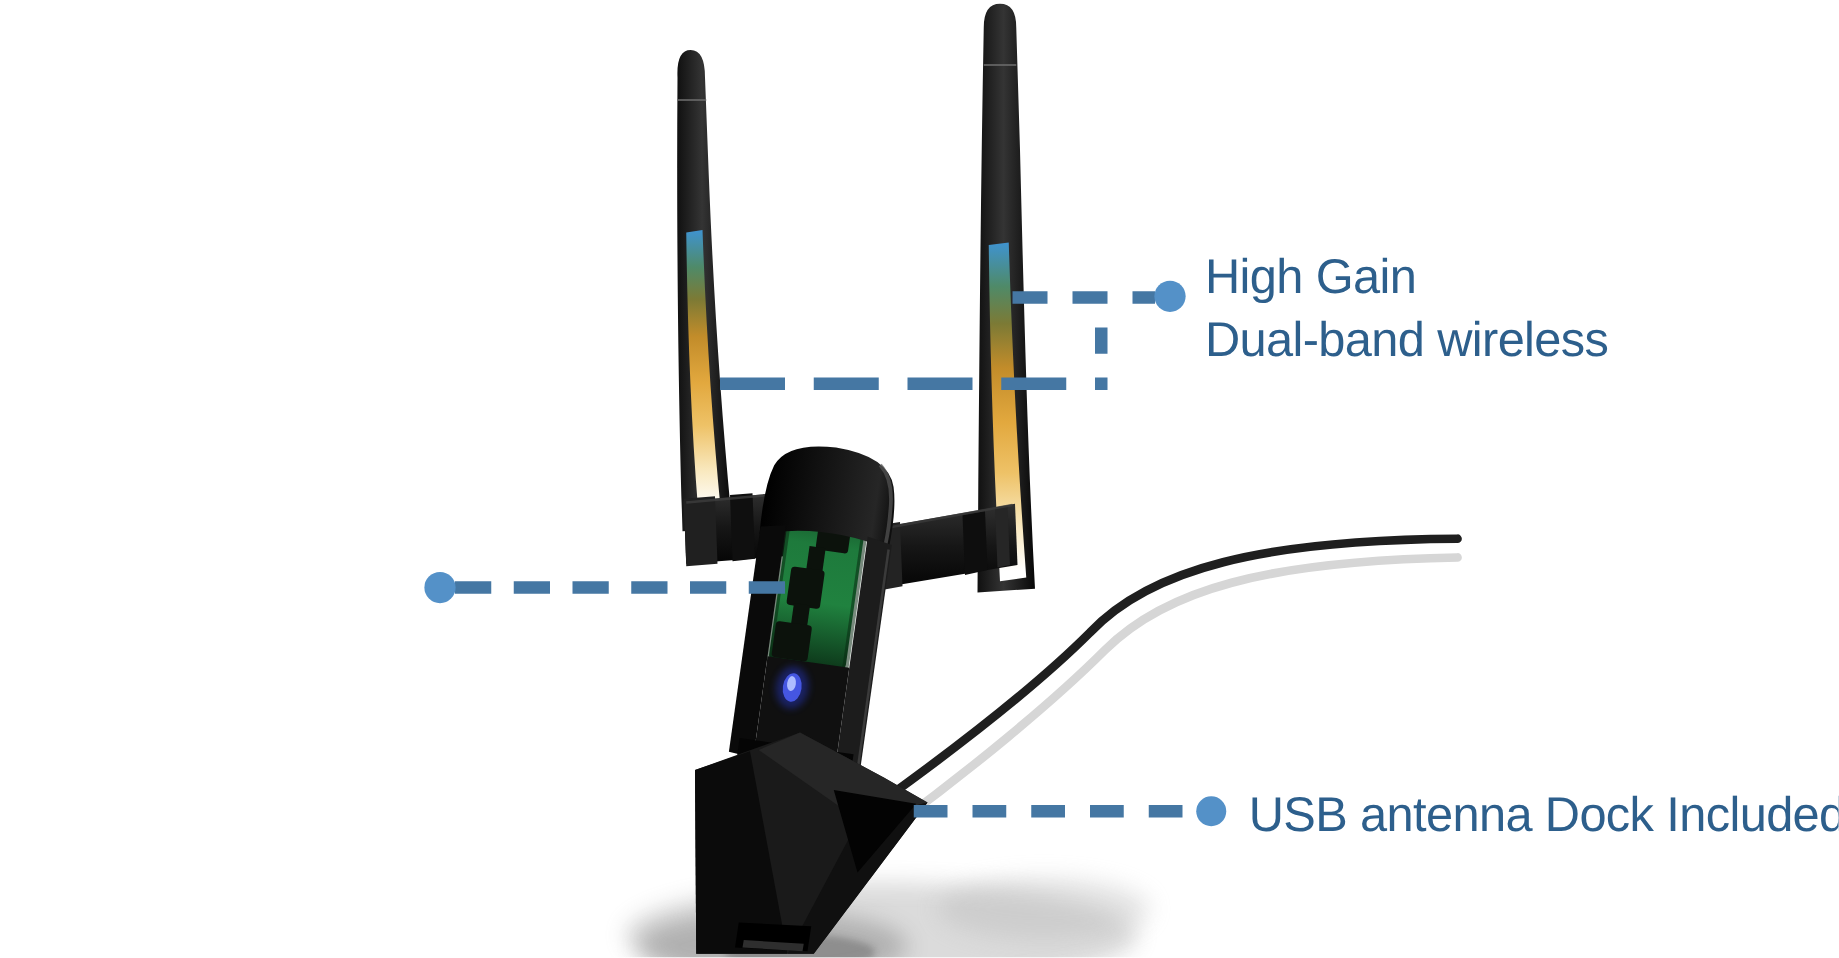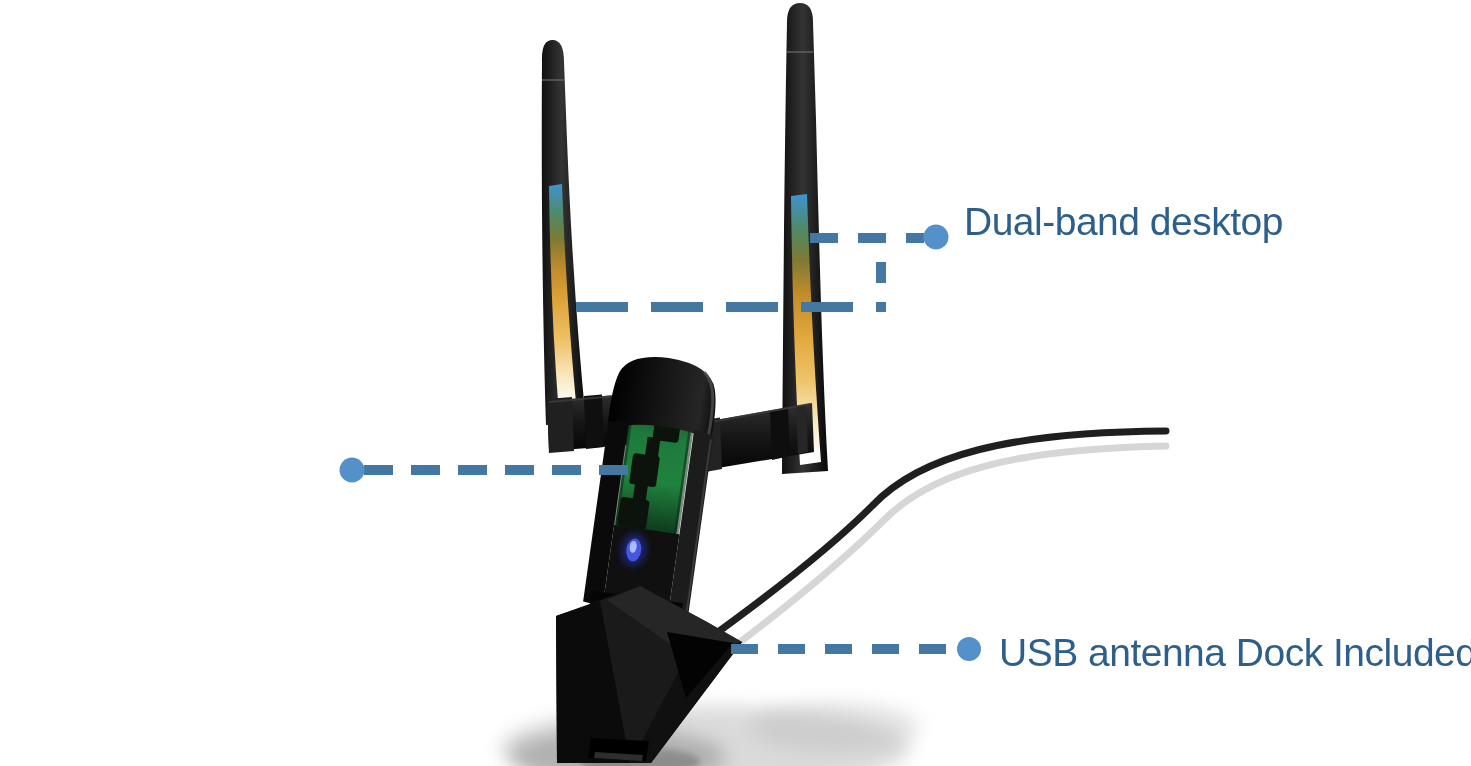--- a/index.html
+++ b/index.html
@@ -161,21 +161,22 @@
       <circle cx="352" cy="470" r="12.5" fill="#5491c8"></circle>
     </g>
     <g>
       <path d="M 731 649 H 950" stroke-width="10" stroke-dasharray="27 20" stroke="#4577a3"></path>
       <circle cx="969" cy="649" r="12" fill="#5491c8"></circle>
     </g>
   </g>
 </svg>
 
 <div class="callout-label" id="label-high-gain">
-  <div>Dual-band desktop</div>
+  <div>High Gain</div>
+  <div>Dual-band wireless</div>
 </div>
 
 
 <div class="callout-label" id="label-dock">
   <div>USB antenna Dock Included</div>
 </div>
 
 </div>
 
 </body></html>

